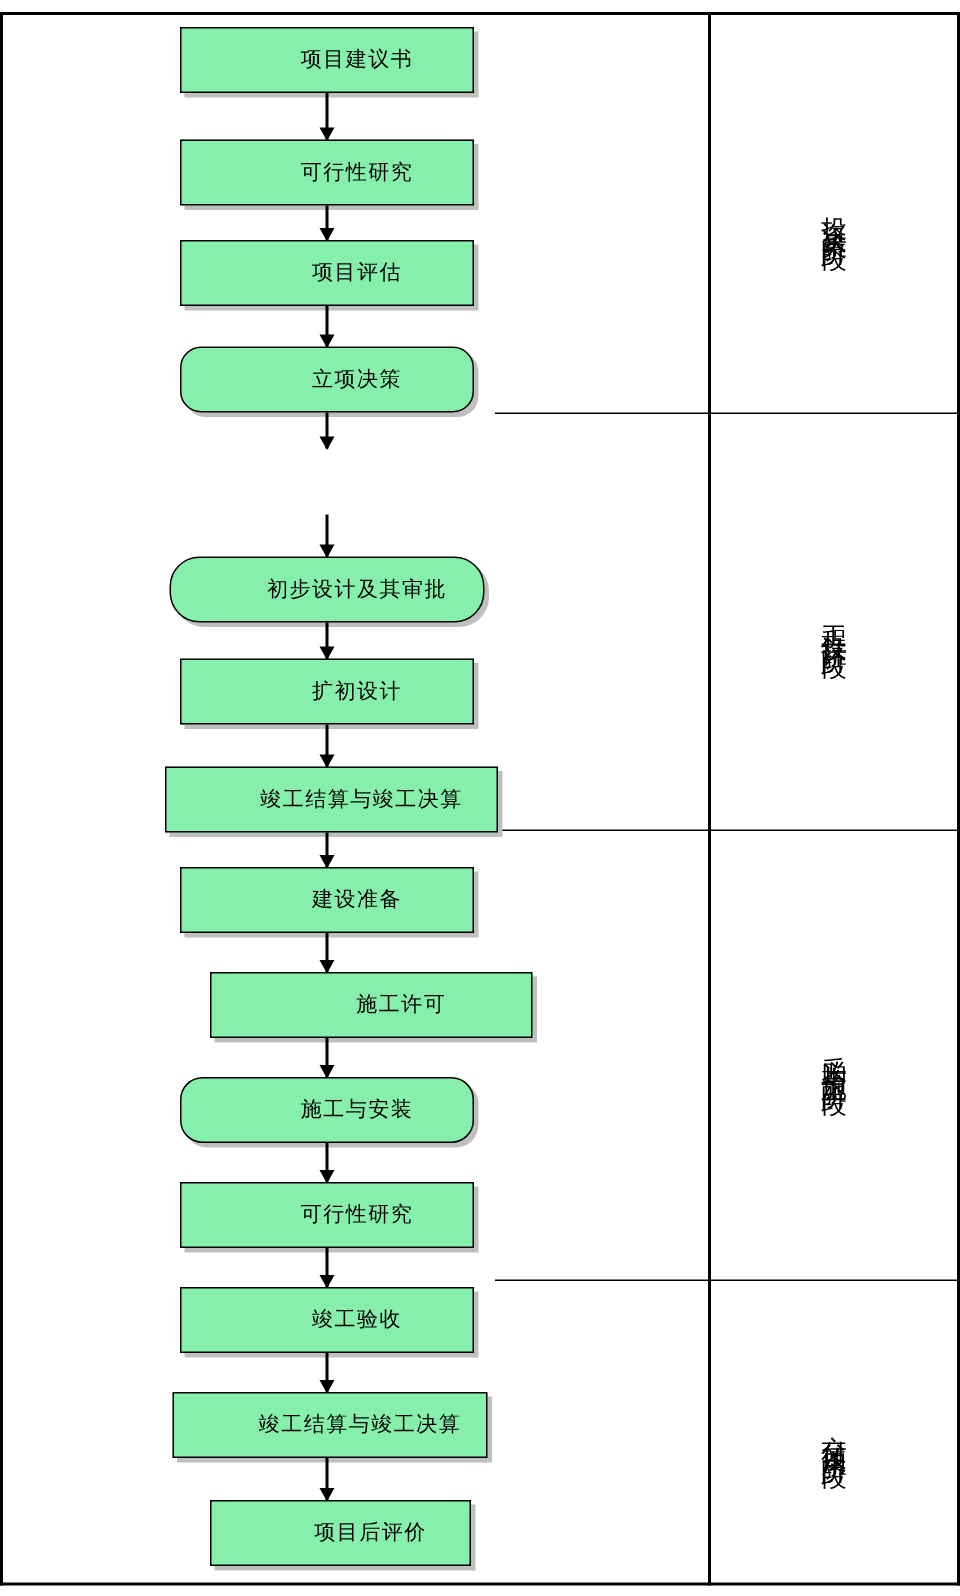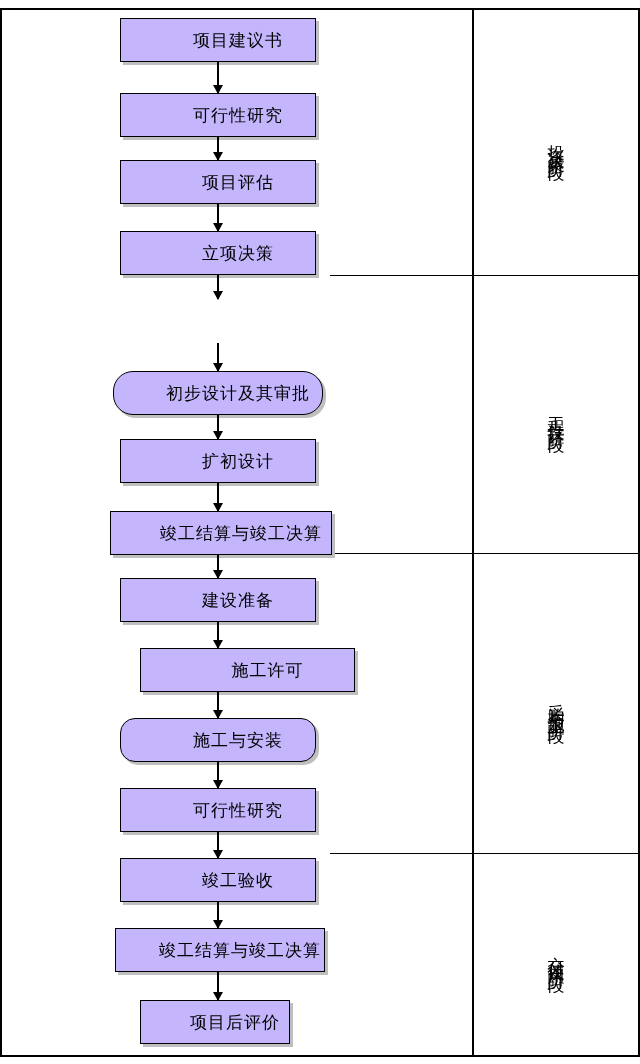--- a/index.html
+++ b/index.html
@@ -30,26 +30,26 @@
   
   .col-divider { left: 472px; top: 8px; width: 2px; height: 1049px; }
 
   
   .stage-divider { height: 1px; background: #000000; position: absolute; left: 330px; width: 308px; }
 
   .box {
     position: absolute;
     box-sizing: border-box;
     border: 1px solid #000000;
-    background: #c4b5fd;
+    background: #86efac;
     box-shadow: 3px 3px 0 0 #bfbfbf;
     display: flex;
     align-items: center;
     justify-content: center;
-    font-size: 17px;
+    font-size: 14px;
     color: #000000;
     letter-spacing: 1px;
     white-space: nowrap;
     padding-left: 40px;
   }
 
   .arrow {
     position: absolute;
     width: 2px;
     background: #000000;
@@ -96,21 +96,21 @@
 
   <div class="box" style="left:120px; top:18px;   width:196px; height:44px;">
       <span>项目建议书</span>
     </div>
   <div class="box" style="left:120px; top:93px;   width:196px; height:44px;">
       <span>可行性研究</span>
     </div>
   <div class="box" style="left:120px; top:160px;  width:196px; height:44px;">
       <span>项目评估</span>
     </div>
-  <div class="box" style="left:120px; top:231px;  width:196px; height:44px;">
+  <div class="box" style="left:120px; top:231px;  width:196px; height:44px;border-radius:14px;">
       <span>立项决策</span>
     </div>
   <div class="box" style="left:113px; top:371px;  width:210px; height:44px;border-radius:20px;">
       <span>初步设计及其审批</span>
     </div>
   <div class="box" style="left:120px; top:439px;  width:196px; height:44px;">
       <span>扩初设计</span>
     </div>
   <div class="box" style="left:110px; top:511px;  width:222px; height:44px;">
       <span>竣工结算与竣工决算</span>
@@ -126,21 +126,21 @@
     </div>
   <div class="box" style="left:120px; top:788px;  width:196px; height:44px;">
       <span>可行性研究</span>
     </div>
   <div class="box" style="left:120px; top:858px;  width:196px; height:44px;text-align:right;">
       <span>竣工验收</span>
     </div>
   <div class="box" style="left:115px; top:928px;  width:210px; height:44px;">
       <span>竣工结算与竣工决算</span>
     </div>
-  <div class="box" style="left:140px; top:1000px; width:150px; height:44px;align-items:center;">
+  <div class="box" style="left:140px; top:1000px; width:174px; height:44px;align-items:center;">
       <span>项目后评价</span>
     </div>
 
   <div class="arrow" style="left:217px; top:62px;  height:31px;"></div>
   <div class="arrow" style="left:217px; top:137px; height:23px;"></div>
   <div class="arrow" style="left:217px; top:204px; height:27px;"></div>
   <div class="arrow" style="left:217px; top:275px; height:24px;"></div>
   <div class="arrow" style="left:217px; top:343px; height:28px;"></div>
   <div class="arrow" style="left:217px; top:415px; height:24px;"></div>
   <div class="arrow" style="left:217px; top:483px; height:28px;"></div>

